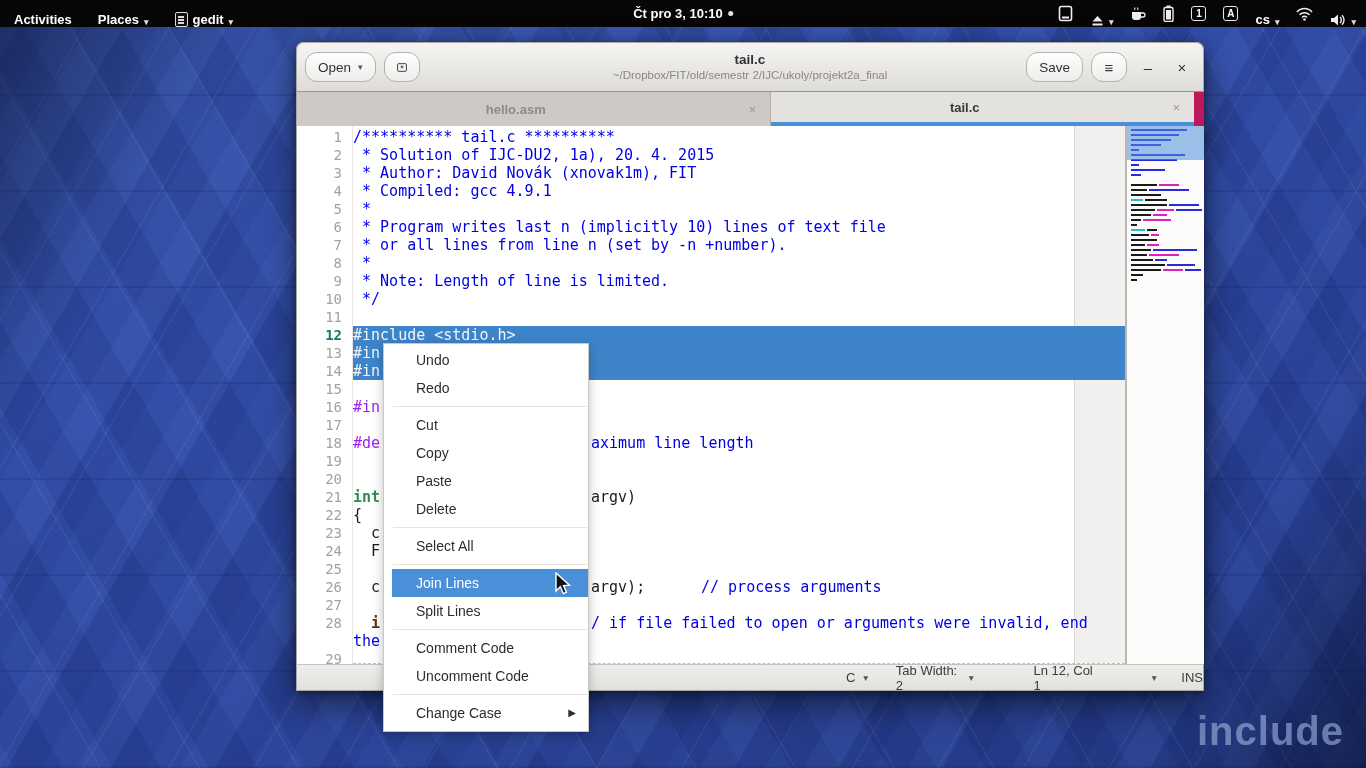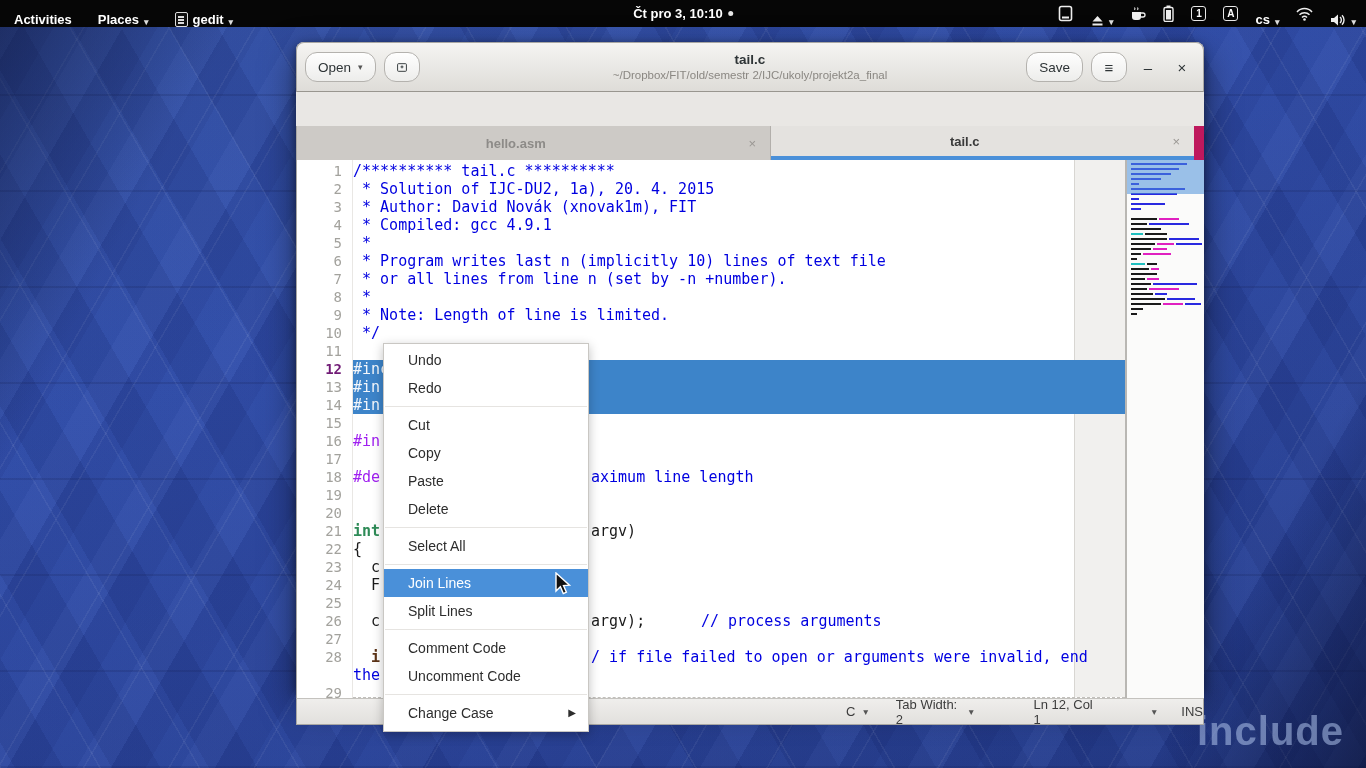--- a/index.html
+++ b/index.html
@@ -67,39 +67,39 @@
   .open-btn { gap:7px; margin-right:8px; }
   .newtab-btn { width:36px; }
   .title-box { position:absolute; left:0; right:0; text-align:center; pointer-events:none; }
   .win-title { font-size:13.5px; font-weight:bold; color:#2e3436; line-height:16px; }
   .win-subtitle { font-size:11.5px; color:#8a8782; line-height:14px; }
   .hb-right { margin-left:auto; display:flex; align-items:center; gap:8px; z-index:2; }
   .win-ctl { font-size:15px; color:#2e3436; width:26px; text-align:center; cursor:default; }
   .hamburger { font-size:15px; letter-spacing:0; }
 
   
-  .tabbar { height:34px; display:flex; background:#be185d; border-left:1px solid #a9a7a3; border-right:5px solid #be185d;margin-top:34px; }
+  .tabbar { height:34px; display:flex; background:#be185d; border-left:1px solid #a9a7a3; border-right:5px solid #be185d; }
   .tab {
     display:flex; align-items:center; font-size:13px; font-weight:bold;
     position:relative; cursor:default;
   }
   .tab-inactive { width:474px; background:#cdcac6; color:#8d8b88; border-right:1px solid #b2afab; }
   .tab-active { width:423px; background:#e4e2df; color:#3a3a3a; border-bottom:4px solid #4a90d9; }
   .tab-label { flex:1; text-align:center; }
   .tab-close { color:#9a9793; font-size:13px; padding:0 14px; font-weight:normal; }
 
   
   .editor { display:flex; height:538px; background:#fff; border-left:1px solid #a9a7a3; border-right:1px solid #a9a7a3; position:relative; }
   .gutter {
     width:56px; background:#ffffff; border-right:1px solid #e9e7e4;
     font-family:"DejaVu Sans Mono",monospace; font-size:14px; color:#a3a29d;
     text-align:right; padding:2px 10px 0 0; flex-shrink:0;
   }
   .gutter .num { height:18px; line-height:18px; }
-  .gutter .num.cur { color:#701a75; font-weight:bold; }
+  .gutter .num.cur { color:#0f766e; font-weight:bold; }
   .codearea {
     position:relative; width:772px; flex-shrink:0; padding-top:2px;
     font-family:"DejaVu Sans Mono",monospace; font-size:15px; overflow:hidden;
     border-bottom:1px dashed #c2c0bc;
   }
   .margin-zone { position:absolute; left:721px; top:0; bottom:0; width:51px; background:#f1f0ee; border-left:1px solid #d8d6d2; }
   .crow { position:relative; height:18px; line-height:18px; white-space:pre; z-index:1; }
   .crow.selrow { background:#3d84c9; }
   .crow span.abs { position:absolute; top:0; }
   .c-comment { color:#0000e0; }
@@ -123,21 +123,21 @@
     display:flex; align-items:center; font-size:13px; color:#3c3c3c;
   }
   .sb-item { display:flex; align-items:center; gap:6px; cursor:default; }
   .sb-caret { font-size:8.5px; color:#555; }
 
   
   .ctxmenu {
     position:absolute; left:383px; top:343px; width:206px;
     background:#ffffff; border:1px solid #c9c7c3;
     box-shadow:0 3px 10px rgba(0,0,0,.25);
-    padding:2px 0 4px 0; z-index:50; font-size:14px; color:#2d2d2d;
+    padding:2px 0 4px 8px; z-index:50; font-size:14px; color:#2d2d2d;
   }
   .menu-item { height:28px; line-height:28px; padding-left:24px; position:relative; cursor:default; }
   .menu-item.hl { background:#4a90d9; color:#ffffff; }
   .menu-sep { height:1px; background:#e6e4e1; margin:4px 1px; }
   .submenu-arrow { position:absolute; right:12px; top:0; font-size:10px; }
 
   .cursor-arrow { position:absolute; left:553px; top:572px; z-index:60; pointer-events:none; }
 </style>
 </head>
 <body>

